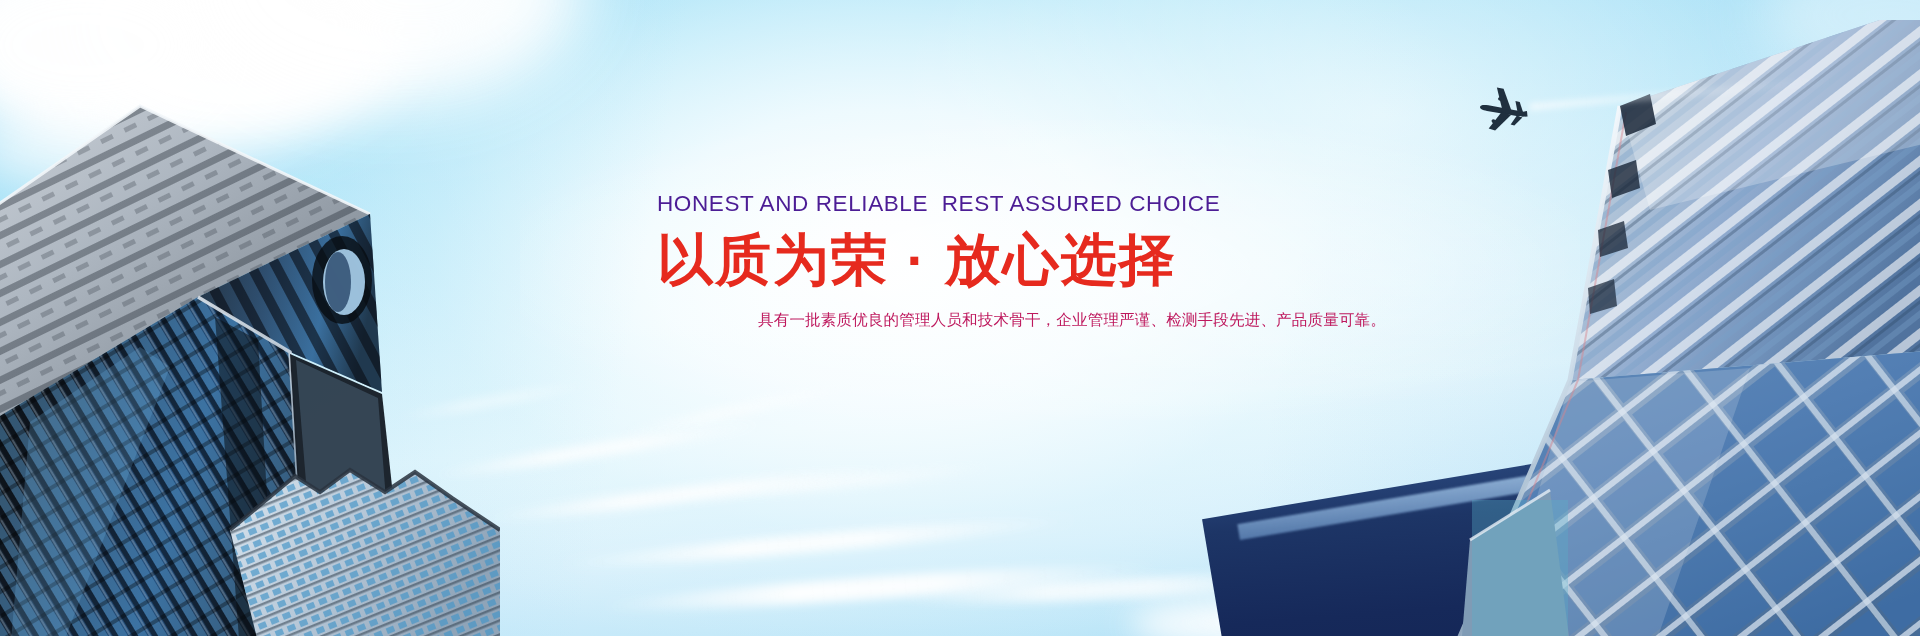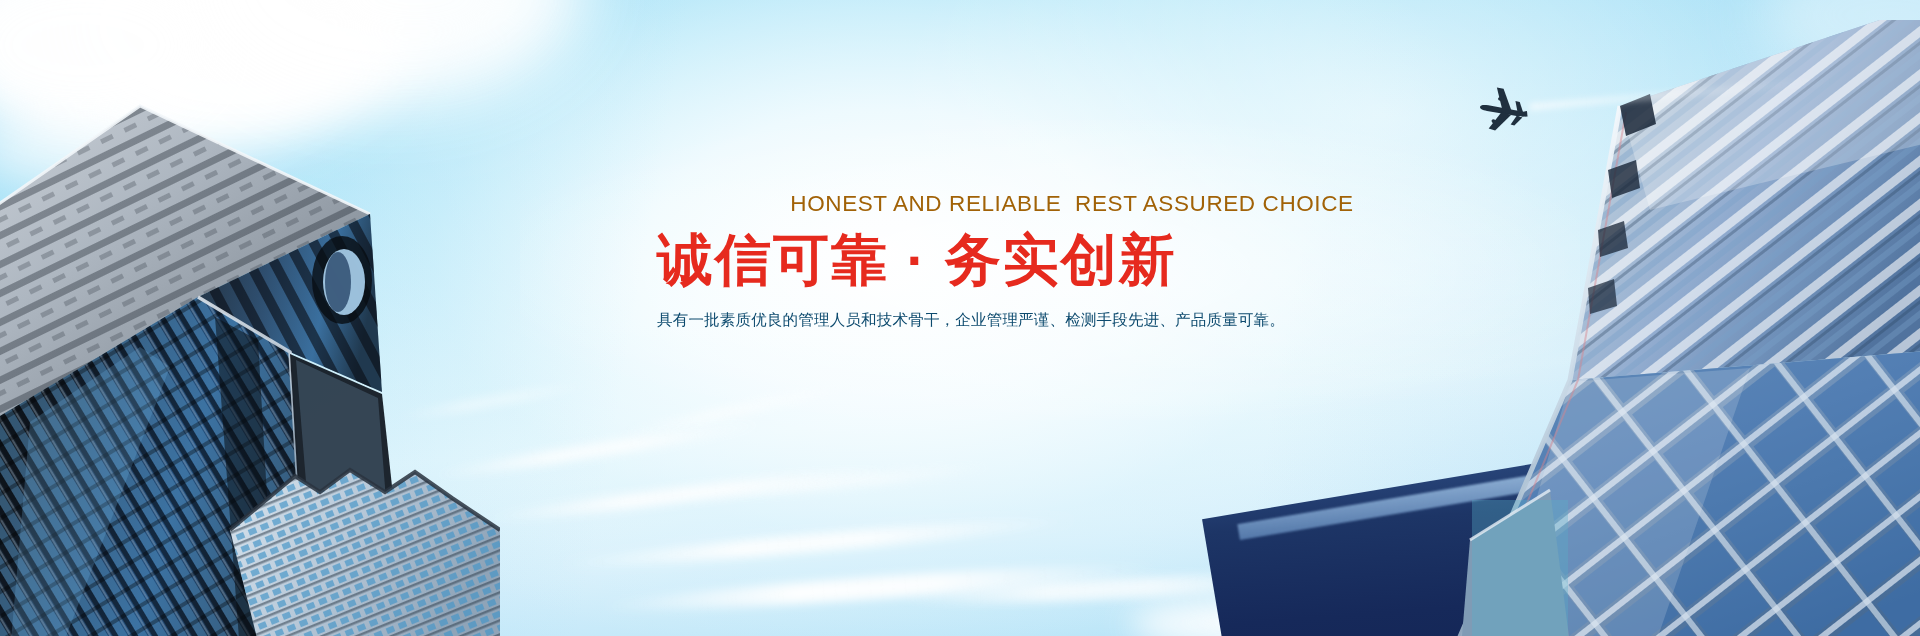--- a/index.html
+++ b/index.html
@@ -179,43 +179,43 @@
     left: 657px;
     top: 192px;
     width: 830px;
   }
   .eyebrow {
     margin: 0;
     font-size: 22.5px;
     line-height: 1.1;
     letter-spacing: 0.6px;
     font-weight: 400;
-    color: #a16207;
+    color: #4c1d95;
     white-space: pre;
-    text-align: center;
   }
   .headline {
     margin: 12px 0 0 0;
     font-size: 56px;
     line-height: 1.12;
     font-weight: 700;
     color: #e62a1e;
     letter-spacing: 2px;
     white-space: pre;
   }
   .body-lines {
     margin: 16px 0 0 0;
   }
   .body-line {
     margin: 0;
     font-size: 15.5px;
     line-height: 1.72;
-    color: #0c4a6e;
+    color: #be185d;
     letter-spacing: .2px;
     white-space: pre;
+    text-align: center;
   }
 
   
   .copy-glow {
     position: absolute;
     left: 520px;
     top: 120px;
     width: 1060px;
     height: 300px;
     background: radial-gradient(ellipse at 50% 50%, rgba(255,255,255,0.72) 0%, rgba(255,255,255,0.35) 45%, rgba(255,255,255,0) 78%);
@@ -466,20 +466,20 @@
         <ellipse cx="26" cy="45" rx="3.2" ry="2.0" transform="rotate(28 26 45)"></ellipse>
       </g>
     </svg>
   </div>
 
   <div class="copy-glow"></div>
 
   <div class="copy">
     <p class="eyebrow">HONEST AND RELIABLE  REST ASSURED CHOICE</p>
 
-    <h1 class="headline">诚信可靠 · 务实创新</h1>
+    <h1 class="headline">以质为荣 · 放心选择</h1>
 
     <div class="body-lines">
       <p class="body-line">具有一批素质优良的管理人员和技术骨干，企业管理严谨、检测手段先进、产品质量可靠。</p>
     </div>
   </div>
 
 </div>
 
 </body></html>

